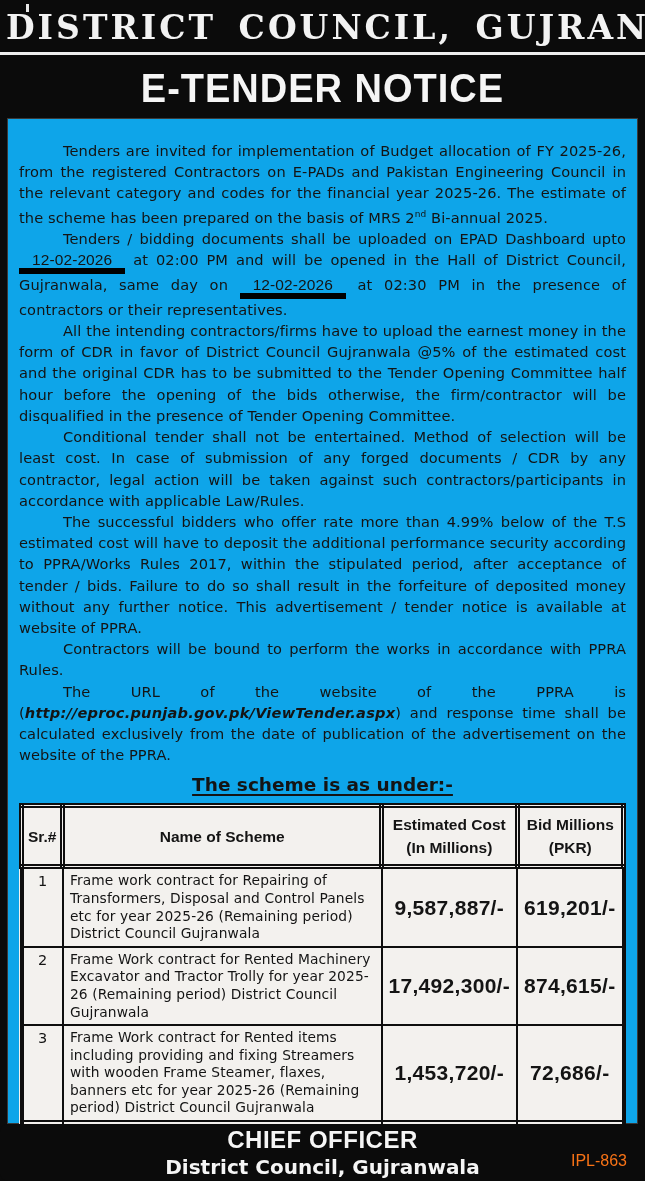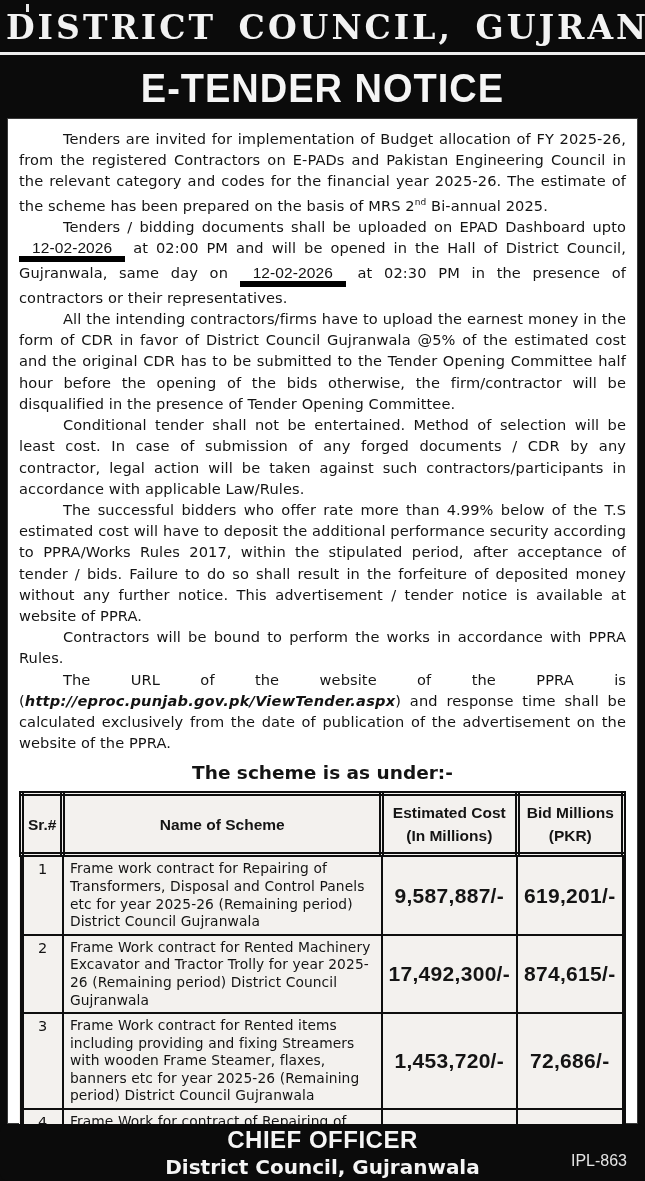--- a/index.html
+++ b/index.html
@@ -33,23 +33,23 @@
     font-weight: bold;
     font-size: 38px;
     letter-spacing: 1px;
     color: #f5f5f5;
     transform: scaleY(1.05);
   }
   
   .content-box {
     position:absolute;
     left:7px; right:7px; top:118px; height:1006px;
-    background:#ffffff;
+    background:#0ea5e9;
     box-sizing:border-box;
-    padding: 9px 11px 0;
+    padding: 21px 11px 0;
     border: 1px solid #3a3a3a;
   }
   .body-text p {
     margin:0;
     font-size:14.6px;
     line-height:21.2px;
     text-align: justify;
     text-indent: 44px;
     letter-spacing: 0.1px;
   }
@@ -64,21 +64,21 @@
   }
   .url { font-weight:bold; font-style:italic; letter-spacing:0.2px; }
   sup { font-size: 9px; }
   .scheme-heading {
     margin: 9px 0 8px;
     text-align:center;
     font-weight:bold;
     font-size:18.5px;
     text-indent:0;
   }
-  .scheme-heading span { text-underline-offset: 3px; text-decoration-thickness: 2px; }
+  .scheme-heading span { text-decoration: underline; text-underline-offset: 3px; text-decoration-thickness: 2px; }
   
   table.scheme-table {
     width:100%;
     border-collapse: collapse;
     border: 4px solid #0e0e0e;
     background:#f3f1ee;
   }
   .scheme-table th {
     border: 5px double #0e0e0e;
     font-size: 15.5px;
@@ -103,21 +103,21 @@
     position:absolute; left:0; right:0; bottom:0; height:57px;
     background:#0b0b0b; color:#f5f5f5; text-align:center;border-radius:8px;
   }
   .footer-title {
     font-family:"Liberation Sans", sans-serif;
     font-weight:bold; font-size:24px; letter-spacing:0.5px; margin-top:2px;
   }
   .footer-subtitle { font-size:20px; font-weight:bold; font-family:"DejaVu Sans", sans-serif; margin-top:1px; }
   .footer-ref {
     position:absolute; right:18px; bottom:11px;
-    font-family:"Liberation Sans", sans-serif; font-size:16px; color:#e5e5e5;
+    font-family:"Liberation Sans", sans-serif; font-size:16px; color:#f97316;
   }
 </style>
 </head>
 <body>
 
 <div class="page">
 
   <div class="masthead">
     <div class="artifact"></div>
     <div>

